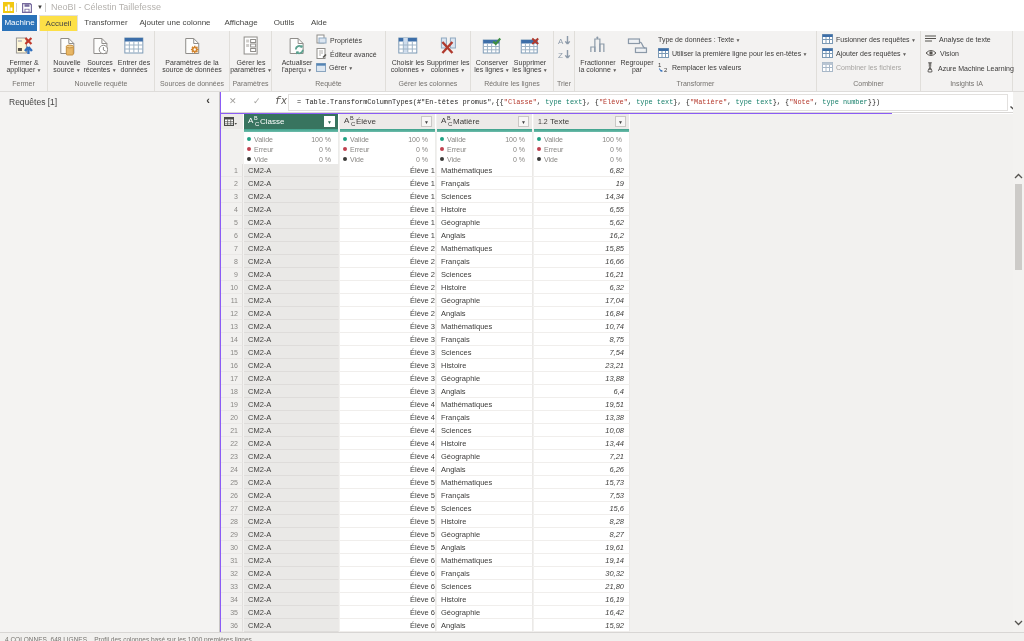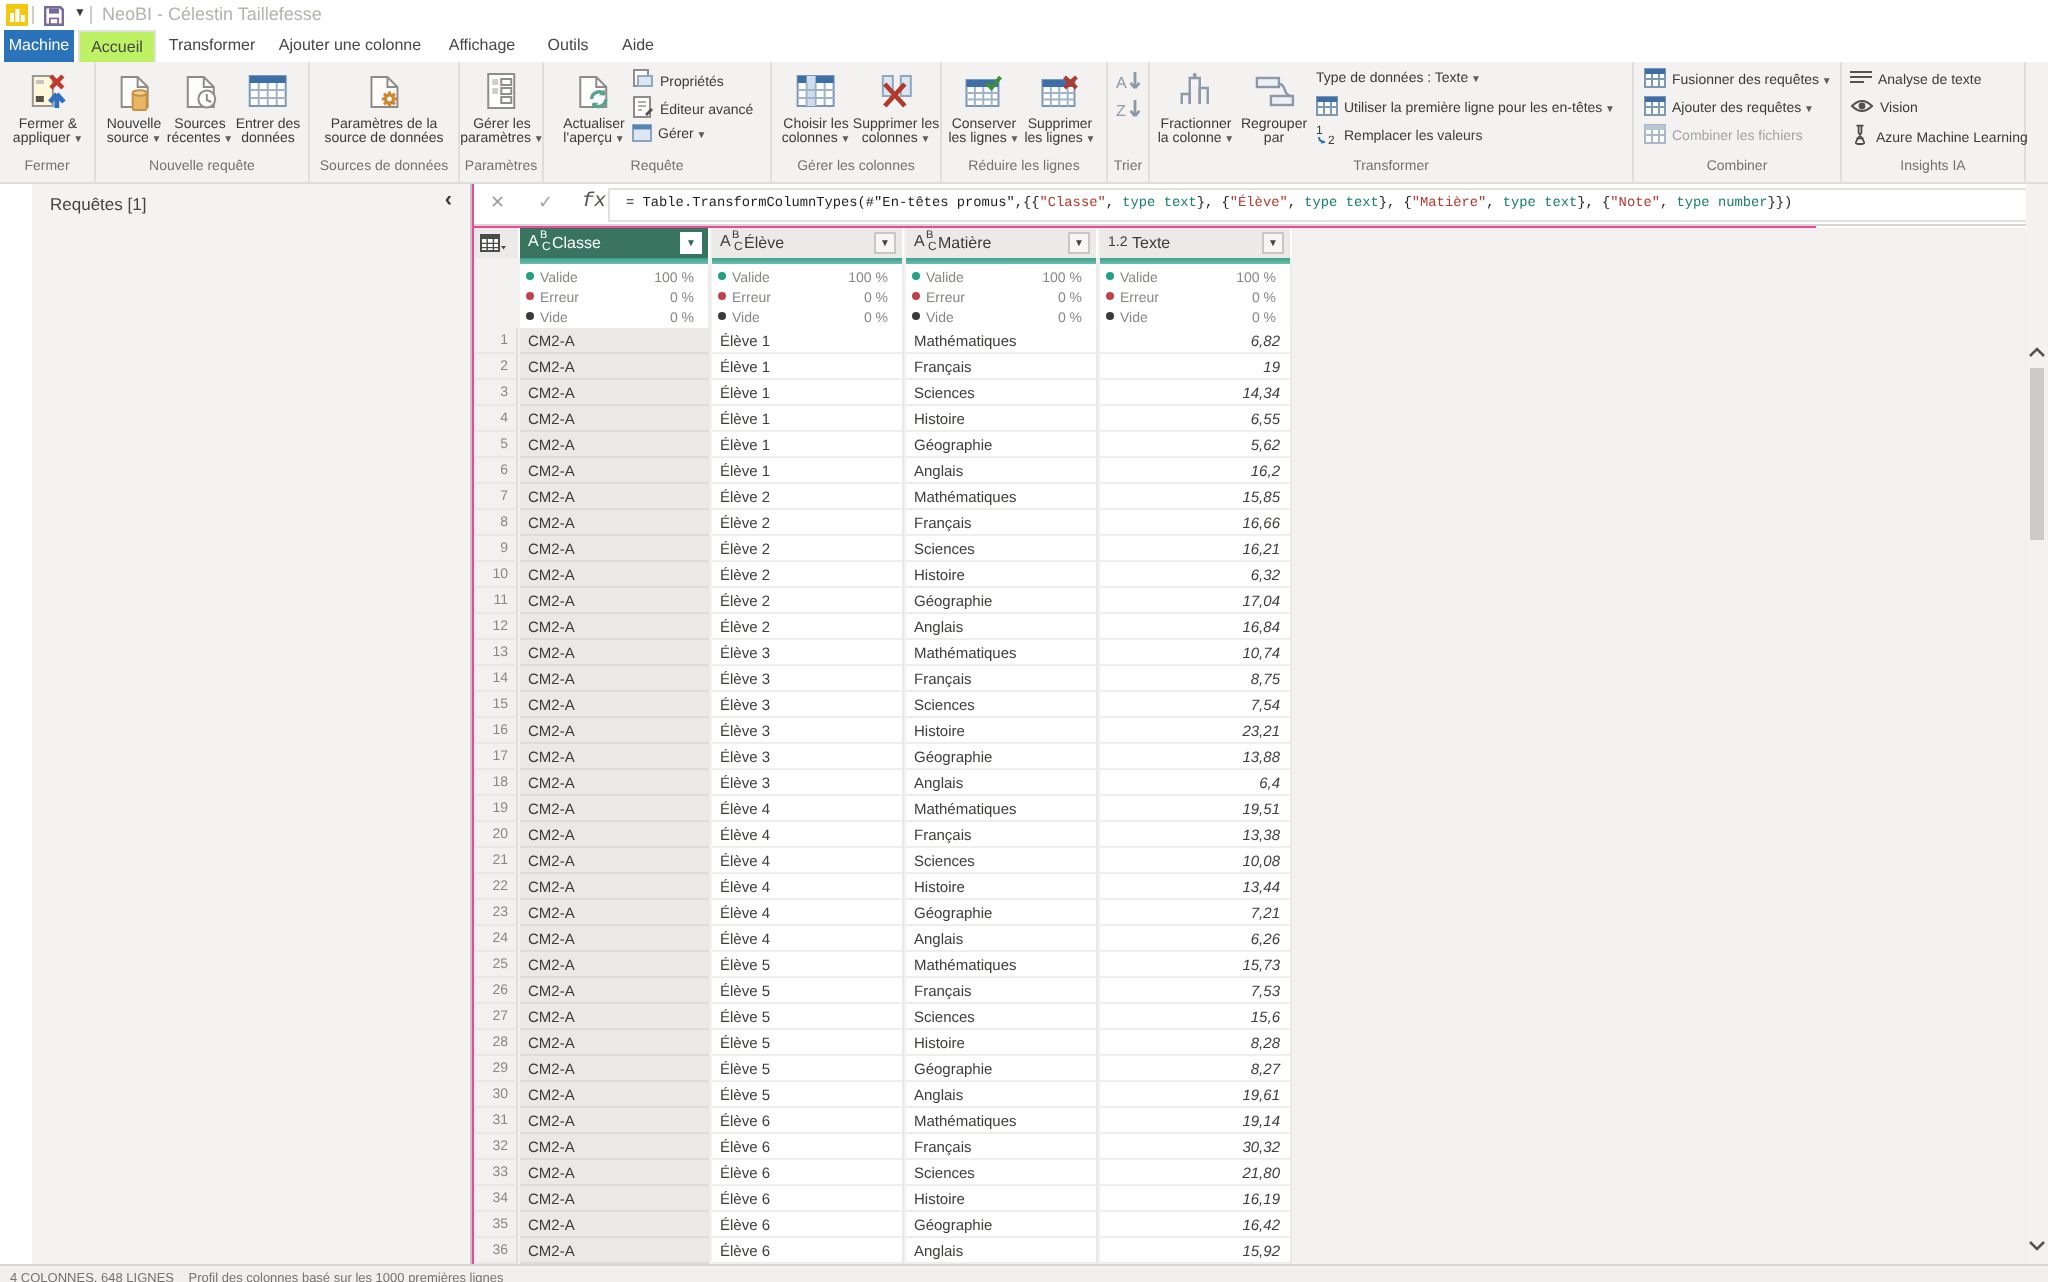--- a/index.html
+++ b/index.html
@@ -5,33 +5,33 @@
  font-family:"Liberation Sans",sans-serif;-webkit-font-smoothing:antialiased;}
 .abs{position:absolute;}
 
 #titlebar{position:absolute;left:0;top:0;width:1024px;height:15px;background:#fff;}
 #titlebar .ttl{position:absolute;left:51px;top:2px;font-size:9px;color:#b5b2ae;}
 .qsep{position:absolute;top:3px;width:1px;height:9px;background:#cfcdca;}
 
 #tabs{position:absolute;left:0;top:15px;width:1024px;height:16px;background:#fff;font-size:8px;color:#464644;}
 .tab{position:absolute;top:0;height:16px;line-height:16px;text-align:center;white-space:nowrap;}
 #tab-file{left:2px;width:35px;background:#2a72b9;color:#fff;}
-#tab-home{left:39px;width:39px;background:#bef264;border:1px solid #e2e0de;border-bottom:none;}
+#tab-home{left:39px;width:39px;background:#fde047;border:1px solid #e2e0de;border-bottom:none;}
 
 #ribbon{position:absolute;left:0;top:31px;width:1024px;height:61px;background:#f3f2f1;border-bottom:1px solid #dedcda;}
 .rgroup{position:absolute;top:0;height:60px;border-right:1px solid #e0deda;}
 .glabel{position:absolute;bottom:4px;left:0;right:0;text-align:center;font-size:7px;color:#75726e;white-space:nowrap;}
 .bigbtn{position:absolute;top:3px;text-align:center;font-size:7px;color:#3b3a39;line-height:7.2px;white-space:nowrap;}
 .bigbtn .iconbox{display:flex;height:23px;align-items:center;justify-content:center;margin-bottom:2px;}
 .smallrow{position:absolute;height:11px;font-size:7px;color:#3b3a39;line-height:11px;white-space:nowrap;}
 .smallrow svg{vertical-align:-2px;margin-right:3px;}
 .dis{color:#a6a4a1;}
 .dd{font-size:5px;color:#5f5d5b;}
 
-#main{position:absolute;left:16px;top:92px;width:892px;height:540px;background:#ec4899;}
+#main{position:absolute;left:0;top:92px;width:892px;height:540px;background:#8b5cf6;}
 #qpane{position:absolute;left:0;top:0;width:220px;height:540px;background:#f4f3f2;border-right:1px solid #c8c6c4;}
 #qpane .hd{position:absolute;left:9px;top:5px;font-size:8.5px;color:#444;}
 #qpane .coll{position:absolute;right:9px;top:2px;font-size:11px;color:#3a3937;font-weight:bold;}
 #qitem{position:absolute;left:0px;top:20px;width:219px;height:15px;background:#d4d2d0;border-top:1px solid #c4c2c0;border-bottom:1px solid #c4c2c0;}
 #qitem .bar{position:absolute;left:0;top:0;width:3px;height:15px;background:#21795f;}
 #qitem .txt{position:absolute;left:27px;top:2px;font-size:8px;color:#2b2a29;}
 
 #fbar{position:absolute;left:221px;top:0px;width:803px;height:21px;background:#fff;border-bottom:1px solid #d8d6d4;}
 #fbar .ic{position:absolute;top:4px;font-size:9px;color:#a3a19e;}
 #fbar .fx{font-style:italic;font-family:Liberation Mono, monospace;color:#55524e;font-size:10px;}
@@ -60,21 +60,21 @@
 .qbox{position:absolute;top:18px;height:32px;background:#fff;border-right:1px solid #ececea;font-size:7px;color:#888683;}
 .qline{position:absolute;left:3px;right:7px;height:10px;line-height:10px;}
 .qline .pct{float:right;}
 .qline .dot{display:inline-block;width:4px;height:4px;border-radius:2px;margin-right:3px;vertical-align:1px;}
 
 #rows{position:absolute;left:0;top:50px;}
 .r{position:absolute;left:0;width:410px;height:13px;font-size:7.5px;color:#3d3c3a;}
 .rn{position:absolute;left:0;top:0;width:22px;height:13px;background:#f2f1ef;color:#8a8885;text-align:right;padding-right:4px;line-height:13px;font-size:7px;border-bottom:1px solid #eae8e6;border-right:1px solid #e0dedc;}
 .c{position:absolute;top:0;height:13px;line-height:13px;background:#fff;border-bottom:1px solid #f0eeec;border-right:1px solid #ebe9e7;padding-left:4px;}
 .c0{left:23px;width:95px;background:#eae9e7;border-bottom-color:#dedcda;}
-.c1{left:119px;width:96px;}
+.c1{left:119px;width:96px;text-align:right;}
 .c2{left:216px;width:96px;}
 .c3{left:313px;width:96px;text-align:right;padding-right:5px;padding-left:0;font-style:italic;}
 
 #vscroll{position:absolute;right:0px;top:92px;width:11px;height:540px;background:#f3f2f0;}
 #vscroll .up{position:absolute;top:81px;left:1px;}
 #vscroll .dn{position:absolute;top:528px;left:1px;}
 #vthumb{position:absolute;left:2px;top:92px;width:7px;height:86px;background:#cdcbc8;}
 
 #sbar{position:absolute;left:0;top:632px;width:1024px;height:9px;background:#f1f0ee;border-top:1px solid #d8d6d4;}
 #sbar .t{position:absolute;left:5px;top:3px;font-size:6.5px;color:#76736f;white-space:nowrap;}

